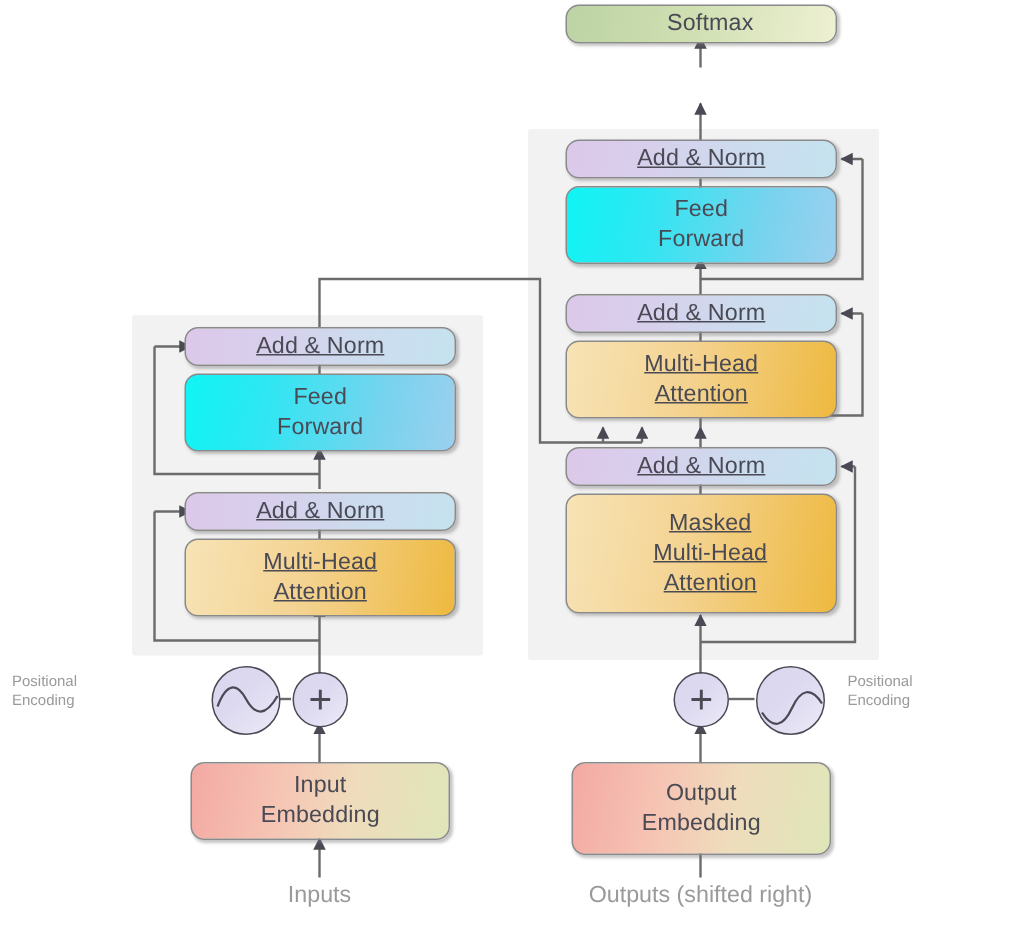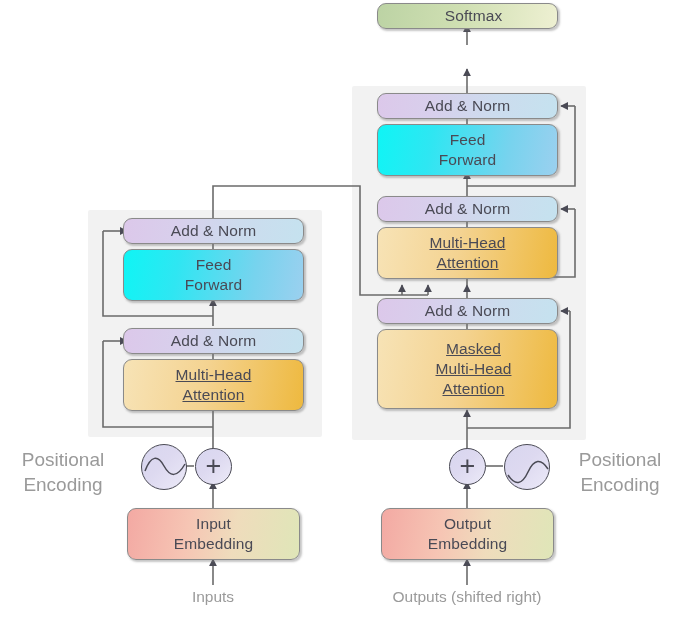--- a/index.html
+++ b/index.html
@@ -42,21 +42,21 @@
     font-size: 15.5px;
     line-height: 1.28;
     box-shadow: 1.5px 1.5px 2px rgba(120,120,120,0.42);
     letter-spacing: 0.1px;
   }
   .node span { display: block; width: 100%; }
   .node .l2 { white-space: pre-line; }
 
   .c-softmax { background: linear-gradient(100deg,#bcd3a4 0%,#cfdfb2 45%,#eef0d2 100%); }
   .c-linear  { background: linear-gradient(100deg,#f0d99a 0%,#f3e3b4 35%,#f0d4de 72%,#eec9e4 100%); }
-  .c-addnorm { background: linear-gradient(100deg,#dcc8ea 0%,#d8cfec 30%,#ccdcee 65%,#c5e2ef 100%); }
+  .c-addnorm { background: linear-gradient(100deg,#dcc8ea 0%,#d8cfec 30%,#ccdcee 65%,#c5e2ef 100%); text-decoration: underline; }
   .c-ff      { background: linear-gradient(100deg,#0ff5f5 0%,#2fe6f2 30%,#77d3ee 72%,#9bd0ef 100%); text-align: center; }
   .c-attn    { background: linear-gradient(100deg,#f7e3b6 0%,#f4d391 45%,#eeb93f 100%); text-decoration: underline; }
   .c-embed   { background: linear-gradient(100deg,#f3a9a3 0%,#f6c5b4 35%,#efdcbc 62%,#dfe6b8 100%); }
 
   .circle {
     position: absolute;
     box-sizing: border-box;
     border: 1.5px solid #4a4a55;
     border-radius: 50%;
     background: linear-gradient(135deg,#d8d6ef 0%,#ddd9f0 45%,#eceaf8 100%);
@@ -64,23 +64,23 @@
   .plus-sign {
     position: absolute;
     color: #4a4a55;
     font-size: 27px;
     line-height: 1;
     font-weight: 400;
   }
   .side-label {
     position: absolute;
     color: #9a9a9a;
-    font-size: 19px;
+    font-size: 10px;
     line-height: 1.3;
-    text-align: center;
+    text-align: left;
     white-space: pre-line;
   }
   .io-label {
     position: absolute;
     color: #9a9a9a;
     font-size: 15.5px;
     line-height: 1.2;
     text-align: center;
     white-space: nowrap;
   }
@@ -214,21 +214,21 @@
   <div class="circle" style="left:504px; top:444px; width:46px; height:46px;">
     <svg viewBox="0 0 46 46" width="46" height="46">
       <path d="M 3 30 C 10 41, 17 40, 23 27 C 29 14, 36 13, 43 24" fill="none" stroke="#4a4a55" stroke-width="1.5"></path>
     </svg>
   </div>
 
   <div class="node c-embed" style="left:127px; top:508px; width:173px; height:52px;">
     <span class="l2">Input
 Embedding</span>
   </div>
-  <div class="node c-embed" style="left:381px; top:508px; width:173px; height:52px;align-items:center;">
+  <div class="node c-embed" style="left:381px; top:508px; width:173px; height:62px;align-items:center;">
     <span class="l2">Output
 Embedding</span>
   </div>
 
   <div class="side-label" style="left:8px; top:448px; width:110px;">Positional
 Encoding</div>
   <div class="side-label" style="left:565px; top:448px; width:110px;">Positional
 Encoding</div>
 
   <div class="io-label" style="left:133px; top:588px; width:160px;">Inputs</div>

